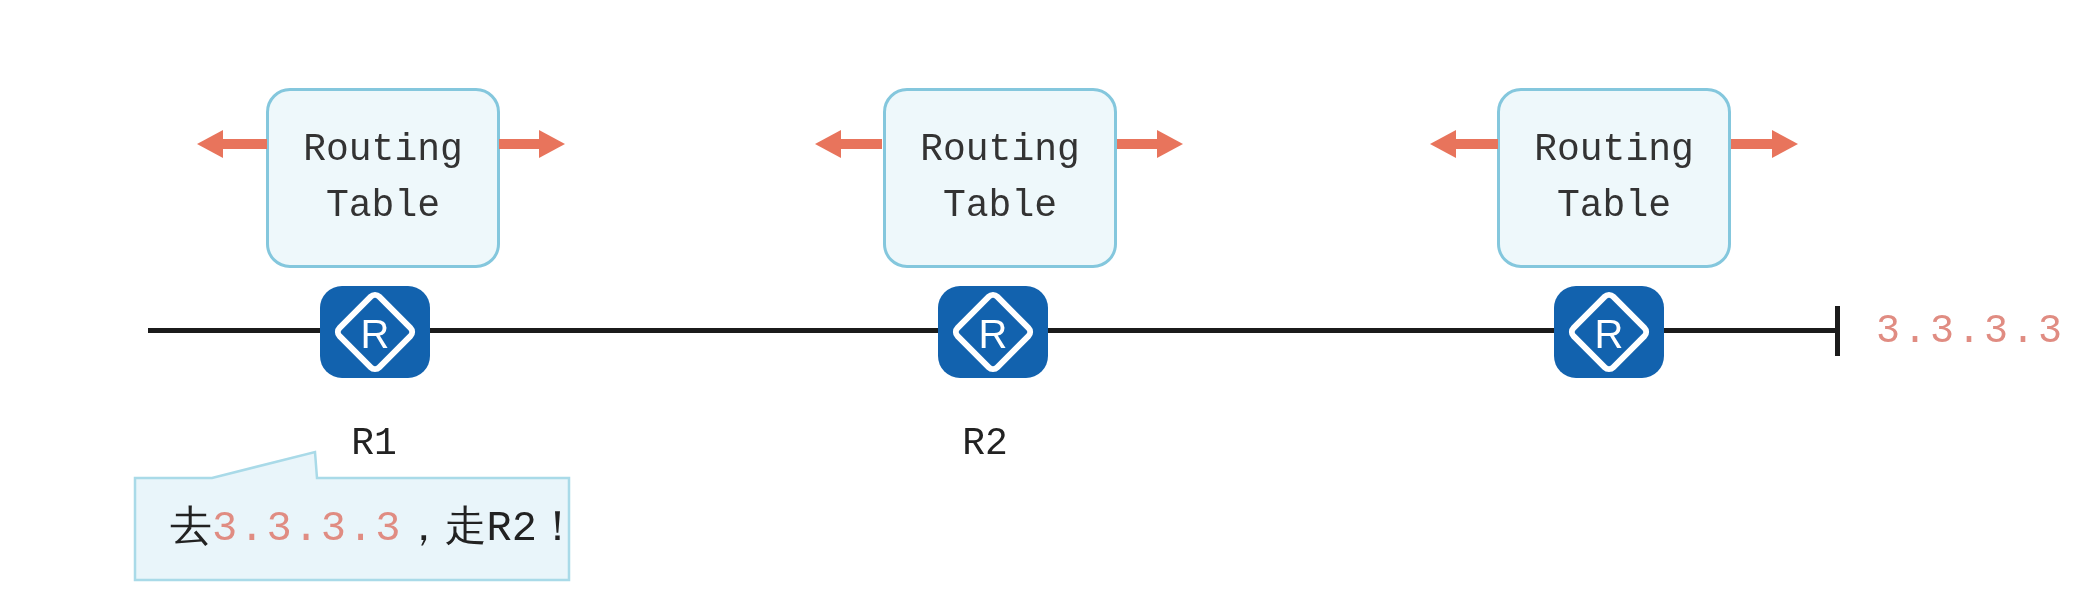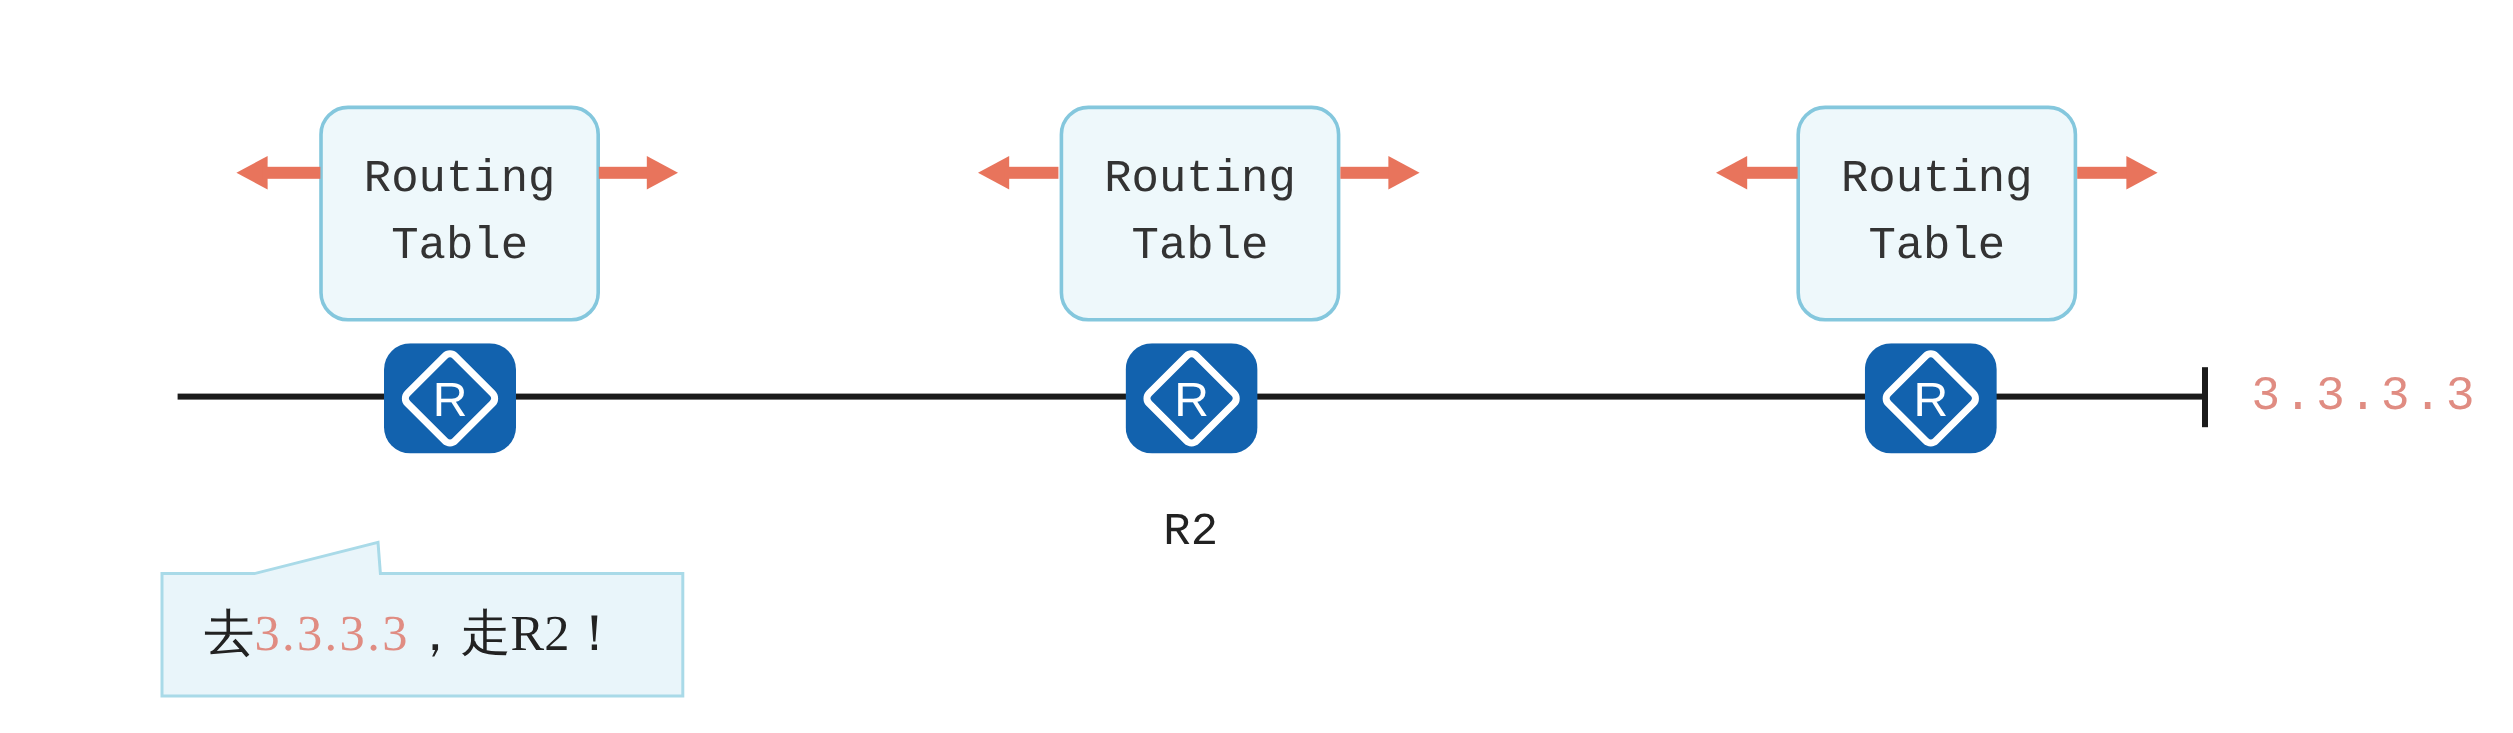--- a/index.html
+++ b/index.html
@@ -123,40 +123,39 @@
   .router-label {
     position: absolute;
     top: 422px;
     width: 140px;
     text-align: center;
     font-size: 38px;
     line-height: 44px;
     color: #222222;
   }
   .router-label-r1 { left: 304px; }
-  .router-label-r2 { left: 875px; text-align: right; }
+  .router-label-r2 { left: 915px; }
   .router-label-r3 { left: 1540px; }
 
   
   .bubble-svg {
     position: absolute;
     left: 128px;
     top: 444px;
     width: 450px;
     height: 142px;
   }
   .bubble-text {
     position: absolute;
     left: 170px;
     top: 504px;
     font-size: 42px;
     line-height: 50px;
     color: #222222;
     white-space: nowrap;
-    font-family: Liberation Serif, serif;
   }
   .bubble-text .ip {
     color: #e08c82;
     letter-spacing: 2px;
   }
 </style>
 </head>
 <body>
 
 <div class="stage">
@@ -175,20 +174,21 @@
   </div>
   <div class="arrow dir-right arrow-r1-r">
     <div class="shaft"></div>
     <div class="head-right"></div>
   </div>
   <svg class="router-icon router-icon-r1" viewBox="0 0 110 92">
     <rect x="0" y="0" width="110" height="92" rx="22" fill="#1262ae"></rect>
     <rect x="27" y="18" width="56" height="56" rx="6" fill="none" stroke="#ffffff" stroke-width="6" transform="rotate(45 55 46)"></rect>
     <text x="55" y="48" text-anchor="middle" dominant-baseline="central" fill="#ffffff" font-size="40" font-family="Liberation Sans, sans-serif">R</text>
   </svg>
+  <div class="router-label router-label-r1">R1</div>
 
   <div class="rt-box rt-box-r2">
     <span>Routing</span>
     <span>Table</span>
   </div>
   <div class="arrow dir-left arrow-r2-l">
     <div class="head-left"></div>
     <div class="shaft"></div>
   </div>
   <div class="arrow dir-right arrow-r2-r">

